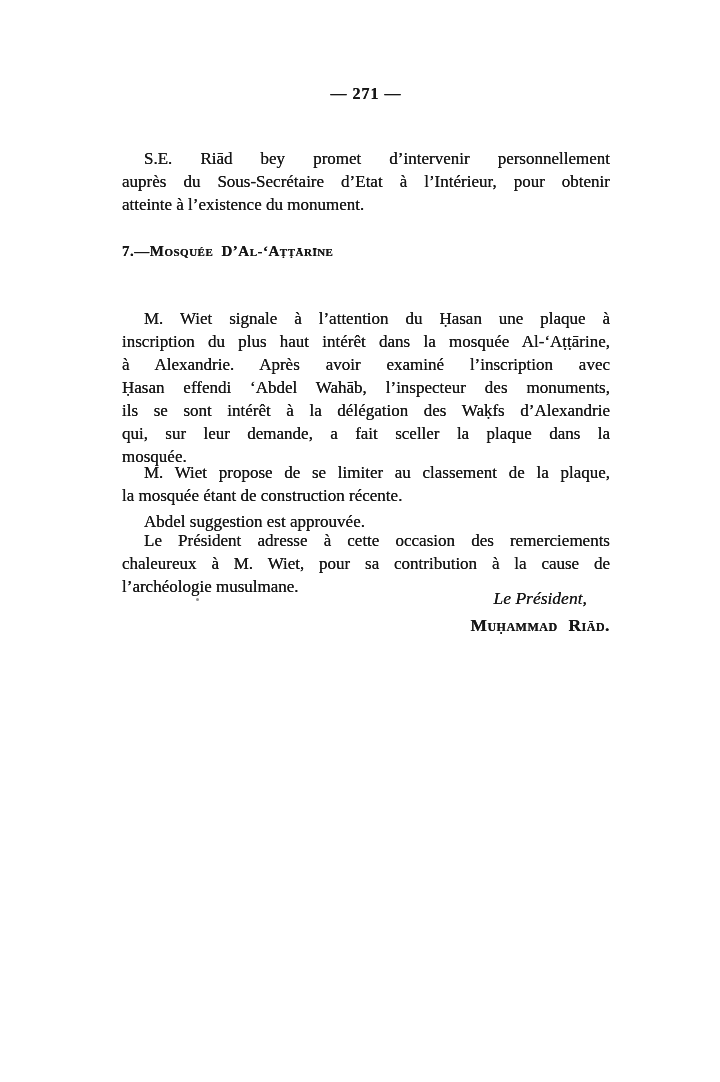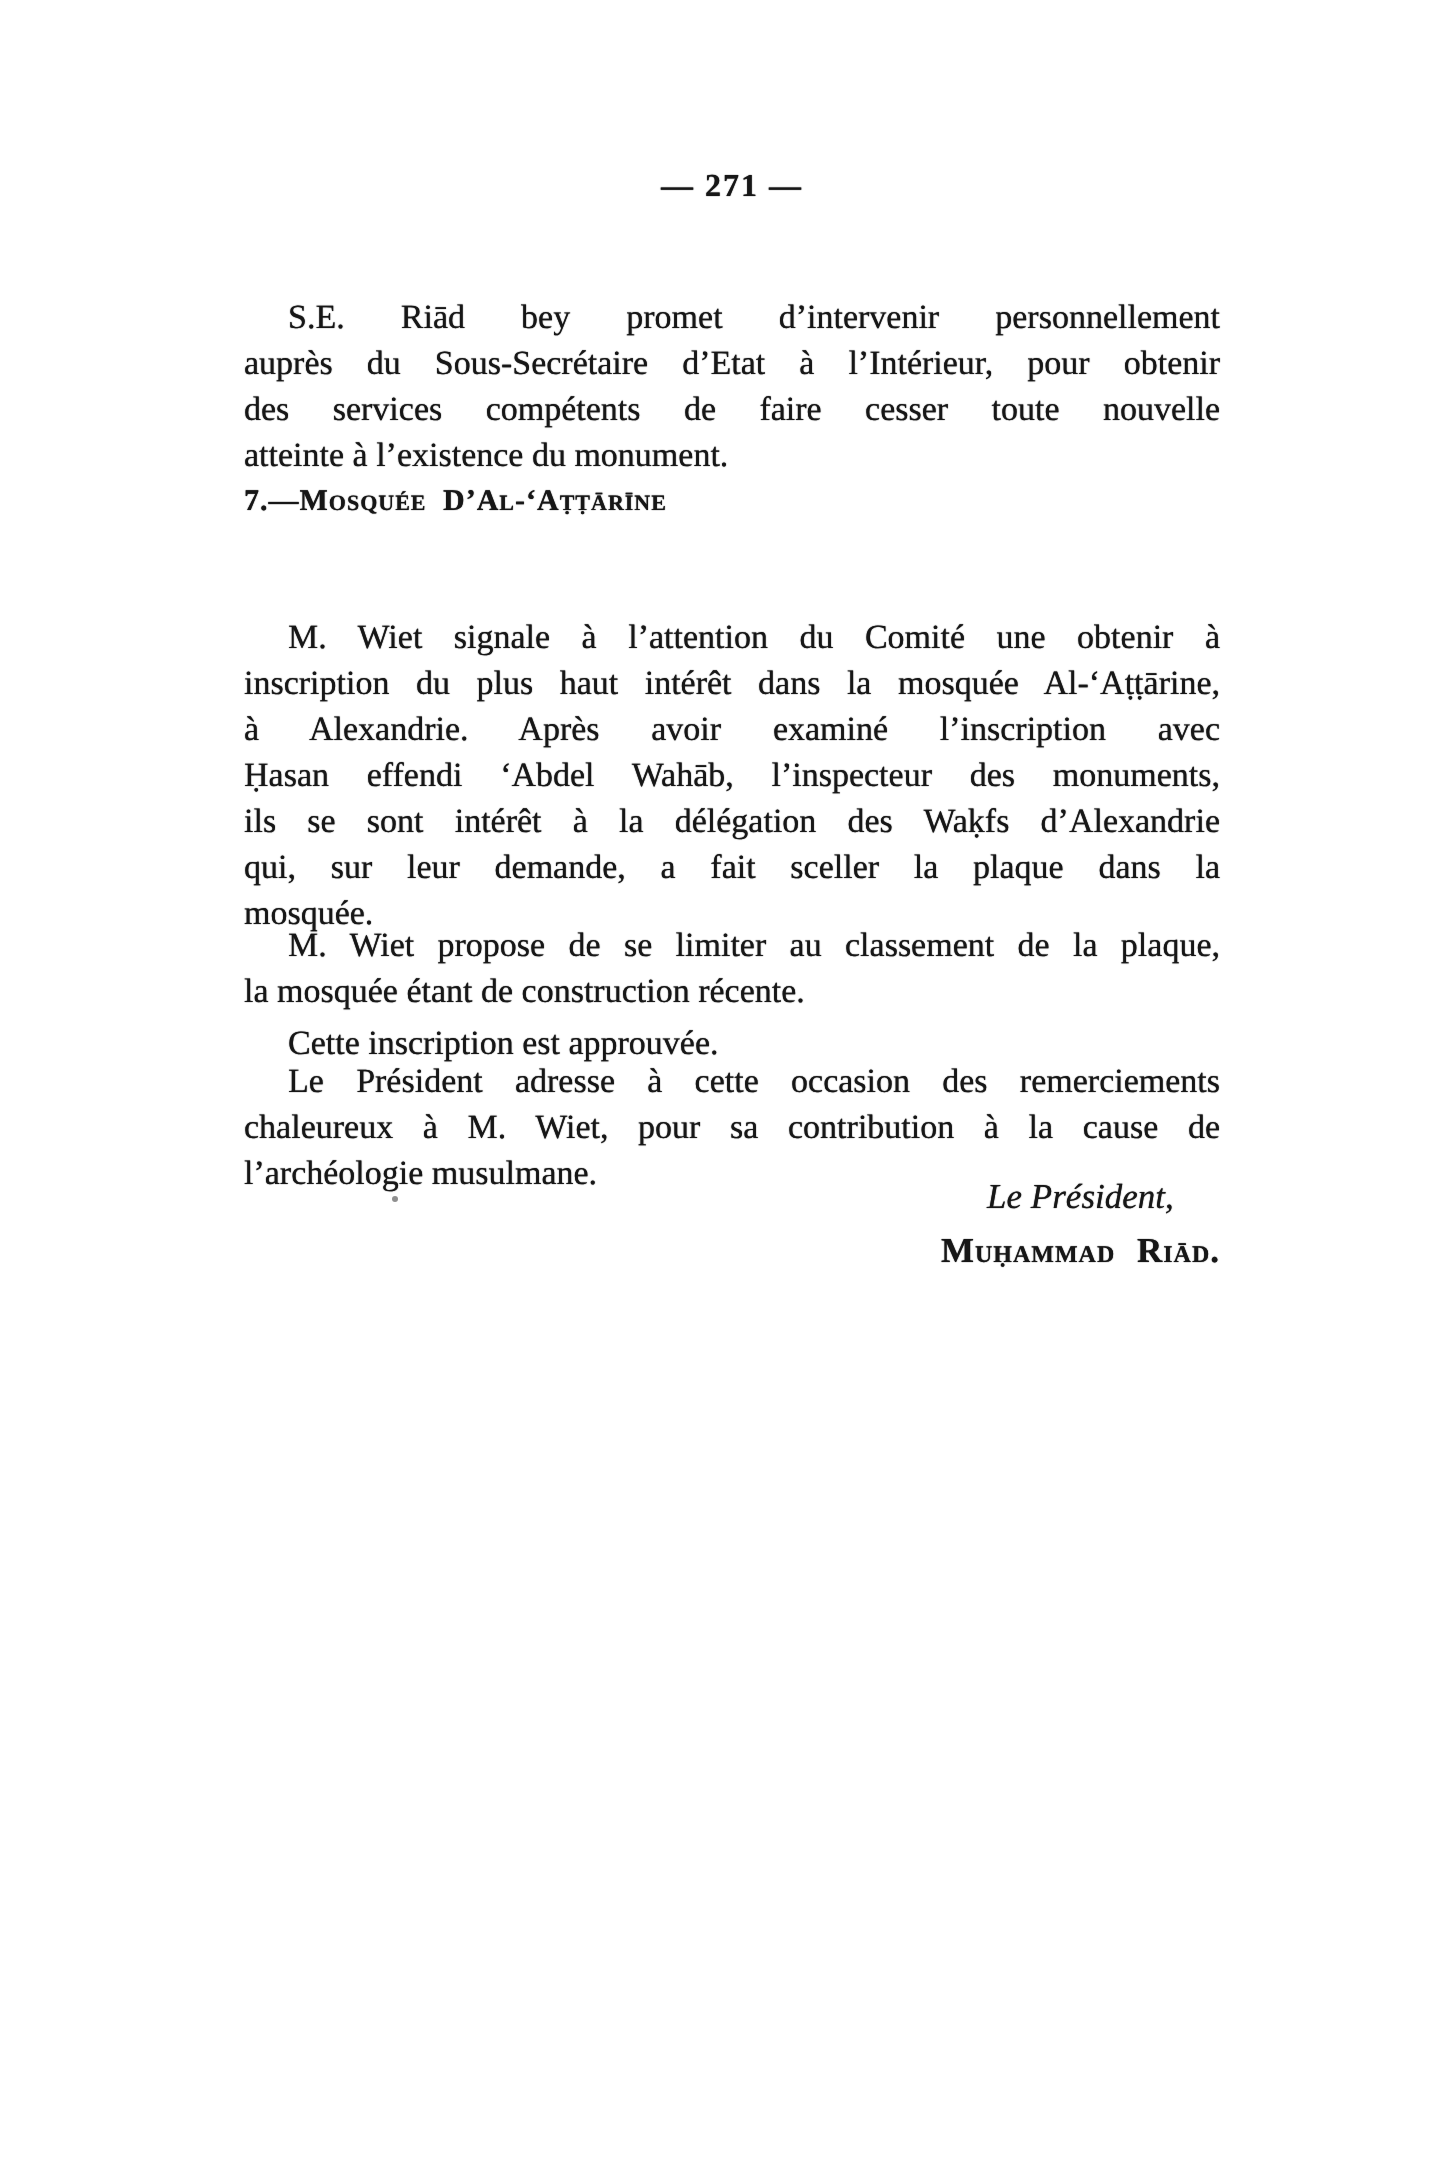--- a/index.html
+++ b/index.html
@@ -101,43 +101,42 @@
 </head>
 <body>
 
 <div class="page">
 
   <div class="pageno ink">— 271 —</div>
 
   <div class="para ink" id="p1">
       <div class="line first">S.E. Riād bey promet d’intervenir personnellement</div>
       <div class="line">auprès du Sous-Secrétaire d’Etat à l’Intérieur, pour obtenir</div>
-      <div class="line">des services compétents de faire cesser toute nouvelle</div>
       <div class="line last">atteinte à l’existence du monument.</div>
     </div>
 
   <div class="heading ink">7.—Mosquée D’Al-‘Aṭṭārīne</div>
 
   <div class="para ink" id="p2">
-      <div class="line first">M. Wiet signale à l’attention du Comité une obtenir à</div>
+      <div class="line first">M. Wiet signale à l’attention du Ḥasan une plaque à</div>
       <div class="line">inscription du plus haut intérêt dans la mosquée Al-‘Aṭṭārine,</div>
       <div class="line">à Alexandrie. Après avoir examiné l’inscription avec</div>
       <div class="line">Ḥasan effendi ‘Abdel Wahāb, l’inspecteur des monuments,</div>
       <div class="line">ils se sont intérêt à la délégation des Waḳfs d’Alexandrie</div>
       <div class="line">qui, sur leur demande, a fait sceller la plaque dans la</div>
       <div class="line last">mosquée.</div>
     </div>
 
   <div class="para ink" id="p3">
       <div class="line first">M. Wiet propose de se limiter au classement de la plaque,</div>
       <div class="line last">la mosquée étant de construction récente.</div>
     </div>
 
   <div class="para ink" id="p4">
-      <div class="line first last">Cette inscription est approuvée.</div>
+      <div class="line first last">Abdel suggestion est approuvée.</div>
     </div>
 
   <div class="para ink" id="p5">
       <div class="line first">Le Président adresse à cette occasion des remerciements</div>
       <div class="line">chaleureux à M. Wiet, pour sa contribution à la cause de</div>
       <div class="line last">l’archéologie musulmane.</div>
     </div>
 
   <div class="signature">
     <div class="sig-inner">

